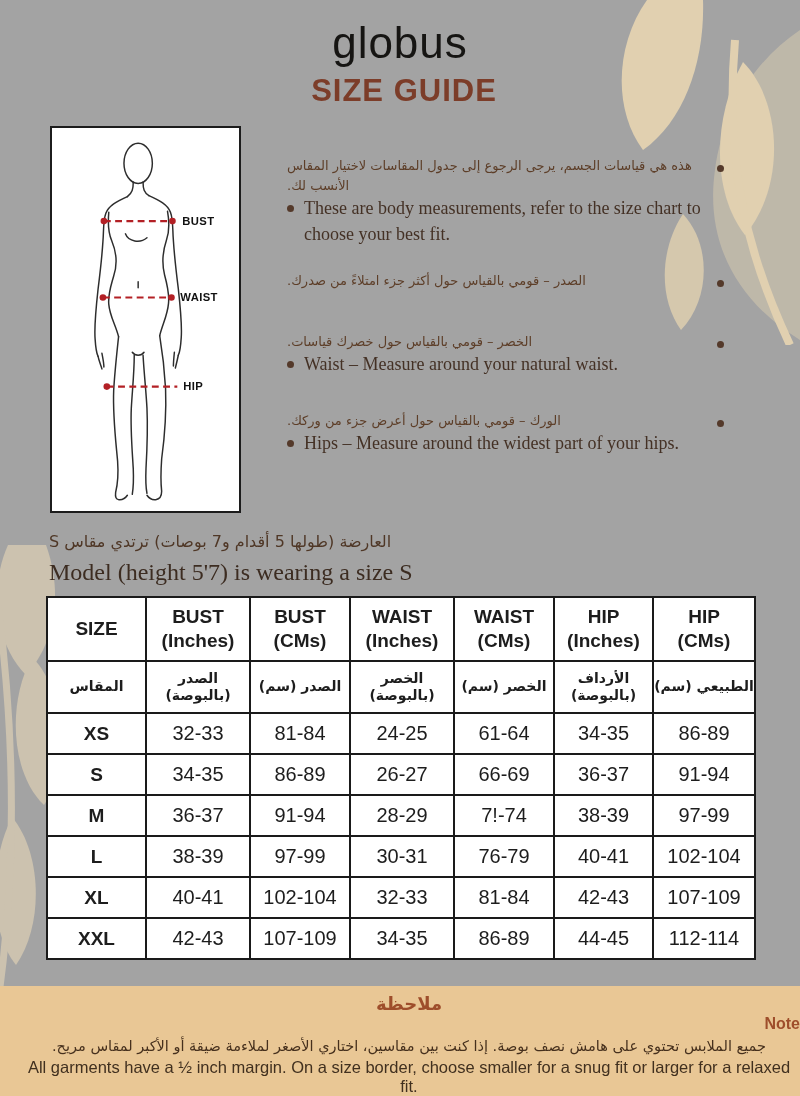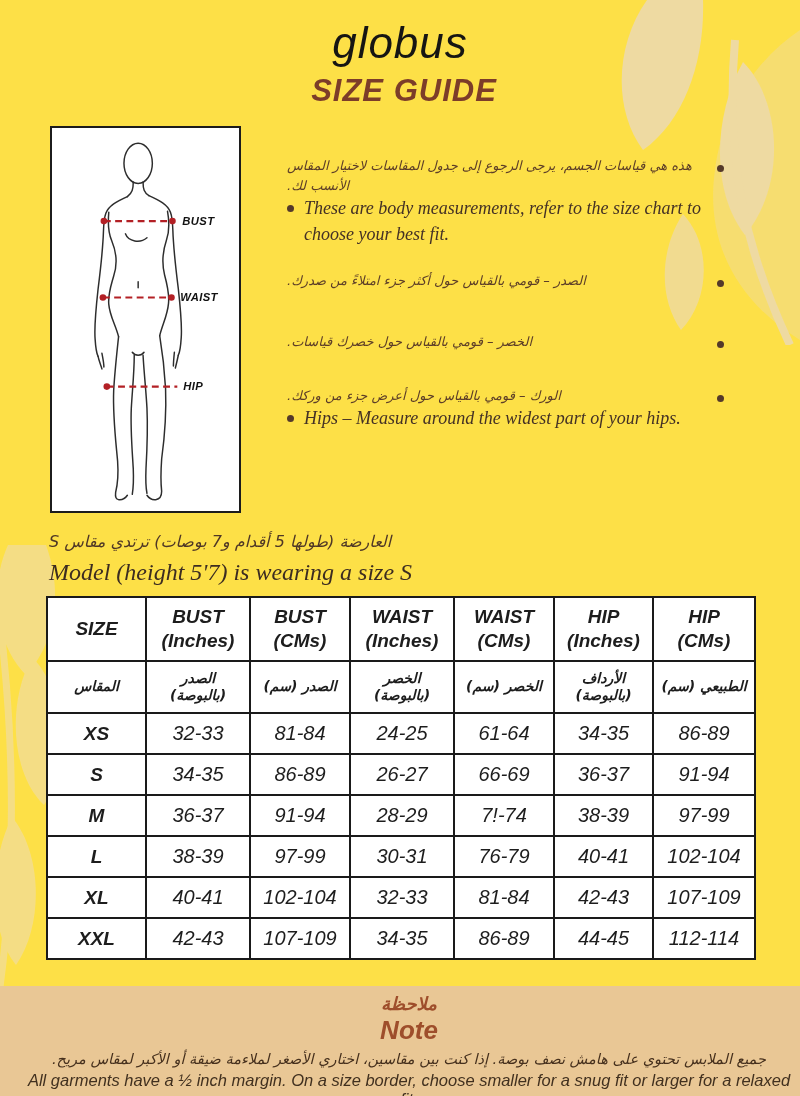--- a/index.html
+++ b/index.html
@@ -1,18 +1,18 @@
 <!DOCTYPE html>
 <html><head>
 <meta charset="utf-8">
 <style>
   * { margin:0; padding:0; box-sizing:border-box; }
   html,body { width:800px; height:1096px; overflow:hidden; }
   body { font-family:"Liberation Sans","DejaVu Sans",sans-serif; }
-  .page { position:relative; width:800px; height:1096px; background:#fde047; overflow:hidden;font-style:italic; }
+  .page { position:relative; width:800px; height:1096px; background:#a3a3a3; overflow:hidden; }
 
   
   .deco { position:absolute; pointer-events:none; }
   .deco-tr { top:0; right:0; }
   .deco-left { top:545px; left:-14px; }
 
   
   .logo { position:absolute; top:18px; left:0; width:100%; text-align:center;
           font-size:44px; letter-spacing:1px; color:#161513; font-weight:400; }
   .title { position:absolute; top:73px; left:0; width:100%; text-align:center;
@@ -53,21 +53,21 @@
   .size-table .h-ar { height:52px; direction:rtl; font-family:"DejaVu Sans",sans-serif;
                       font-weight:700; font-size:14px; line-height:1.25; }
   .size-table .h-ar span, .size-table .h-en span { display:block; }
   .size-table .drow td { height:41px; font-size:20px; }
   .size-table .drow td.szc { font-weight:700; font-size:19px;border-radius:9px; }
 
   
   .footer { position:absolute; left:0; top:986px; width:800px; height:110px; background:#e9c795;padding-left:18px; }
   .note-ar { text-align:center; font-family:"DejaVu Sans",sans-serif; font-weight:700;
              font-size:18px; color:#9e4e2b; margin-top:7px; }
-  .note-en { text-align:center; font-weight:700; font-size:26px; color:#9e4e2b; margin-top:1px; }
+  .note-en { text-align:right; font-weight:700; font-size:16px; color:#9e4e2b; margin-top:1px; }
   .note-body-ar { text-align:center; direction:rtl; unicode-bidi:plaintext;
                   font-family:"DejaVu Sans",sans-serif; font-size:14.5px; color:#46301d; margin-top:5px; }
   .note-body-en { text-align:center; font-size:16.5px; color:#41301f; margin-top:4px; }
 </style>
 </head>
 <body>
 
 <div class="page">
 
   <svg class="deco deco-tr" width="215" height="345" viewBox="0 0 215 345">
@@ -146,20 +146,24 @@
       <div class="bline ar">
         <span class="txt">الصدر – قومي بالقياس حول أكثر جزء امتلاءً من صدرك.</span>
         <span class="dot"></span>
       </div>
     </div>
     <div class="group g3">
       <div class="bline ar">
         <span class="txt">الخصر – قومي بالقياس حول خصرك قياسات.</span>
         <span class="dot"></span>
       </div>
+      <div class="bline en">
+        <span class="dot"></span>
+        <span class="txt">Waist – Measure around your natural waist.</span>
+      </div>
     </div>
     <div class="group g4">
       <div class="bline ar">
         <span class="txt">الورك – قومي بالقياس حول أعرض جزء من وركك.</span>
         <span class="dot"></span>
       </div>
       <div class="bline en">
         <span class="dot"></span>
         <span class="txt">Hips – Measure around the widest part of your hips.</span>
       </div>

